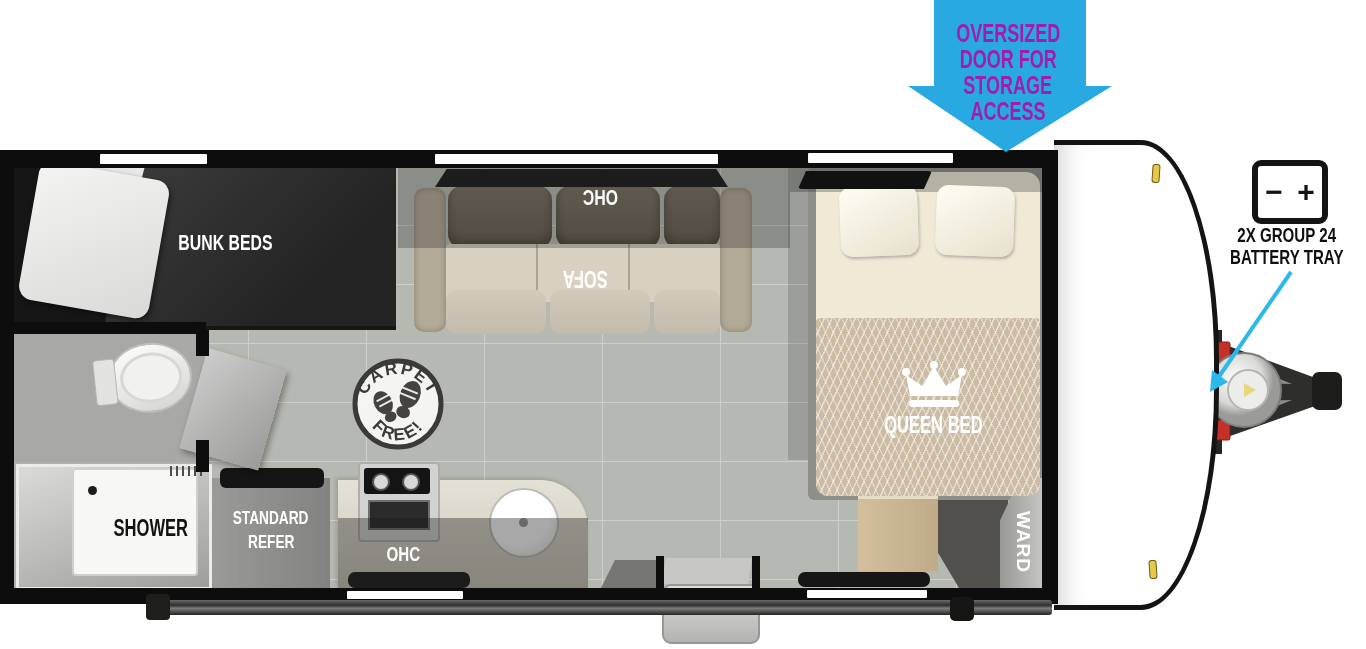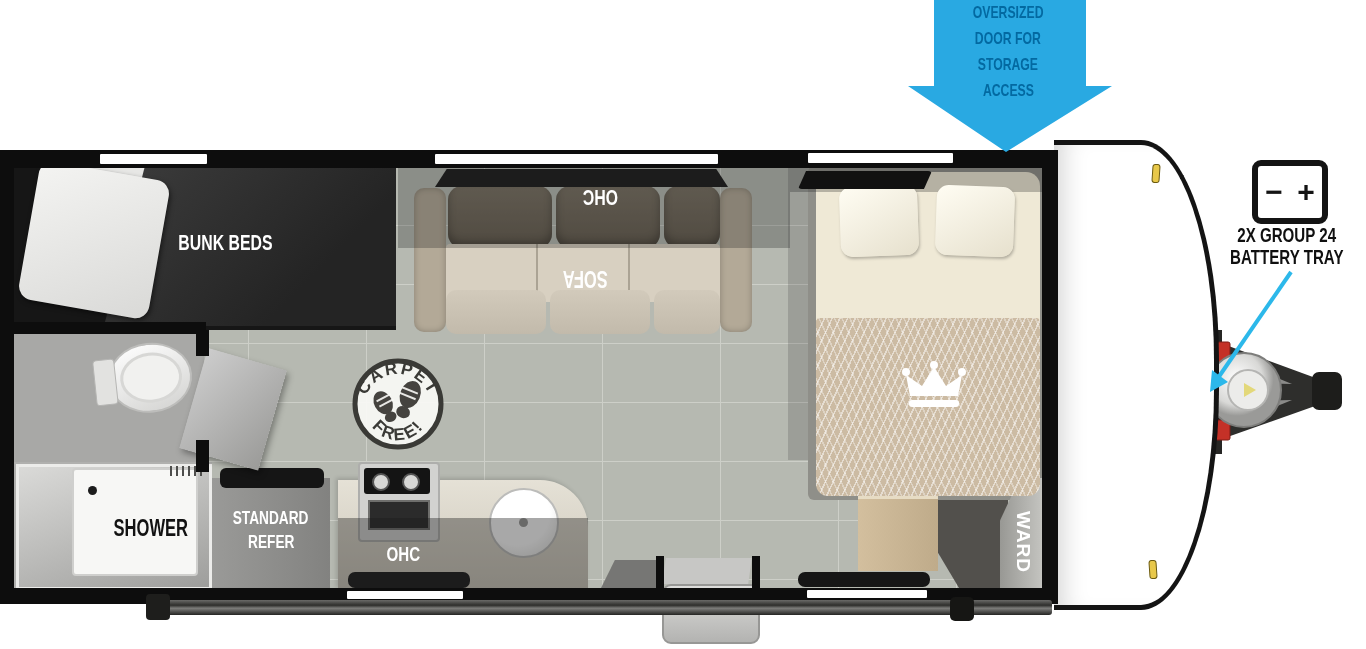--- a/index.html
+++ b/index.html
@@ -127,22 +127,22 @@
       box-shadow:inset 26px 0 26px -18px rgba(0,0,0,.18);z-index:2;}
   .clearance{width:6px;height:17px;background:#e8c84a;border:1px solid #6b5a10;border-radius:3px;z-index:3;}
 
   
   .batt-icon{left:1252px;top:160px;width:64px;height:52px;background:#fff;border:6px solid #141414;
       border-radius:9px;z-index:10;display:flex;align-items:center;justify-content:space-around;
       font-weight:bold;font-size:30px;color:#141414;}
   .batt-label{z-index:10;text-align:center;color:#101010;font-size:20px;line-height:21px;}
 
   
-  .arrowtext{left:908px;top:0;width:200px;z-index:11;text-align:center;color:#0369a1;
-      font-size:17px;line-height:26px;}
+  .arrowtext{left:908px;top:20px;width:200px;z-index:11;text-align:center;color:#a21caf;
+      font-size:25px;line-height:26px;}
 
   .svglayer{position:absolute;left:0;top:0;width:1366px;height:649px;pointer-events:none;}
   #svg-under{z-index:1;}
   #svg-over{z-index:10;}
   #stamp{z-index:5;}
   .awning-label{left:540px;top:616px;width:120px;height:30px;z-index:9;font-size:25px;}
 </style>
 </head>
 <body>
 
@@ -266,20 +266,23 @@
   <div class="abs pillow" style="left:936px;top:186px;transform:rotate(2deg);"></div>
   <div class="abs blanket"></div>
   <div class="abs ohcbar-bed"></div>
   <svg class="abs" style="left:901px;top:360px;z-index:5;" width="66" height="48" viewBox="0 0 66 48">
     <path d="M9 36 L5 15 L21 26 L33 7 L45 26 L61 15 L57 36 Z" fill="#fff"></path>
     <circle cx="5" cy="12" r="4" fill="#fff"></circle>
       <circle cx="33" cy="5" r="4" fill="#fff"></circle>
       <circle cx="61" cy="12" r="4" fill="#fff"></circle>
     <rect x="8" y="40" width="50" height="7" rx="3" fill="#fff"></rect>
   </svg>
+  <div class="lbl white" style="left:858px;top:410px;width:150px;height:30px;z-index:5;font-size:23px;">
+    <span class="cond">QUEEN BED</span>
+    </div>
   <div class="abs bed-bottom-bar"></div>
   <div class="abs nightstand"></div>
   <div class="abs bedshadow"></div>
   <div class="abs ward"></div>
   <div class="abs ward-label">
       <span>WARD</span>
     </div>
 
   <div class="abs wall" style="left:0px;top:150px;width:14px;height:454px;"></div>
   <div class="abs wall" style="left:8px;top:150px;width:1048px;height:18px;"></div>

